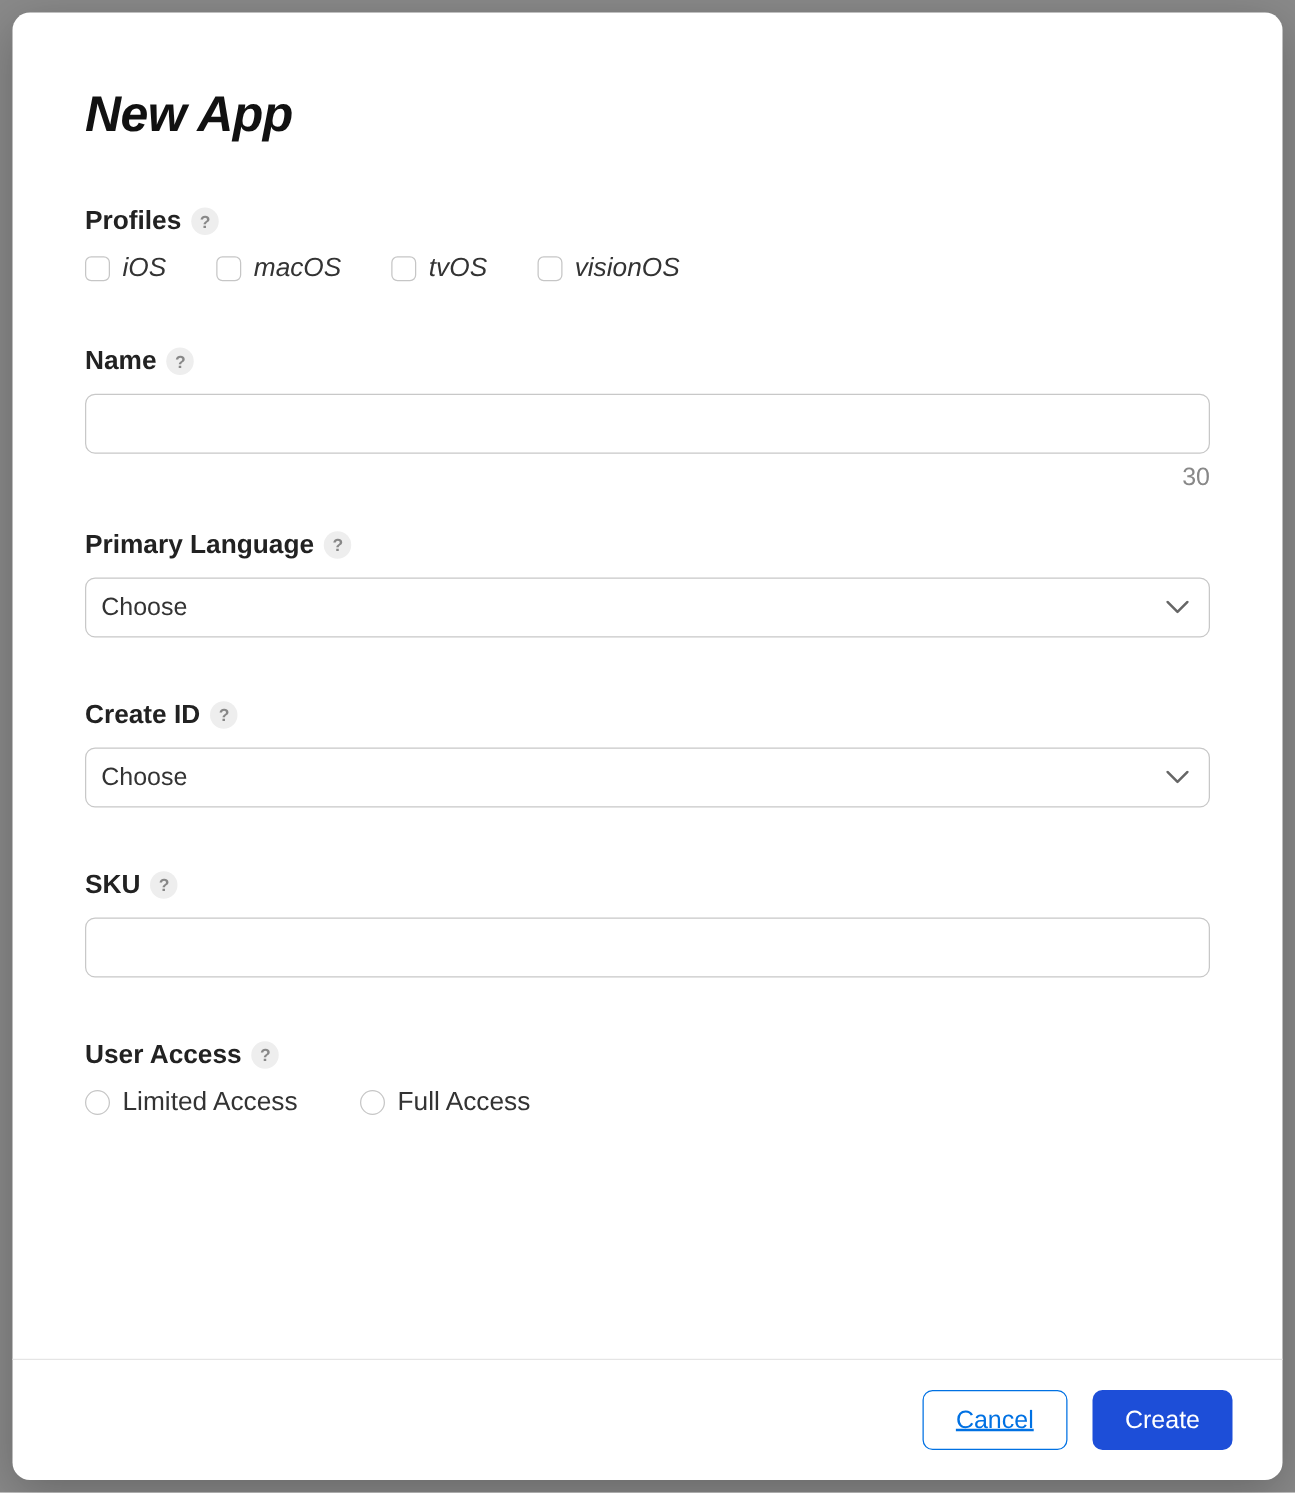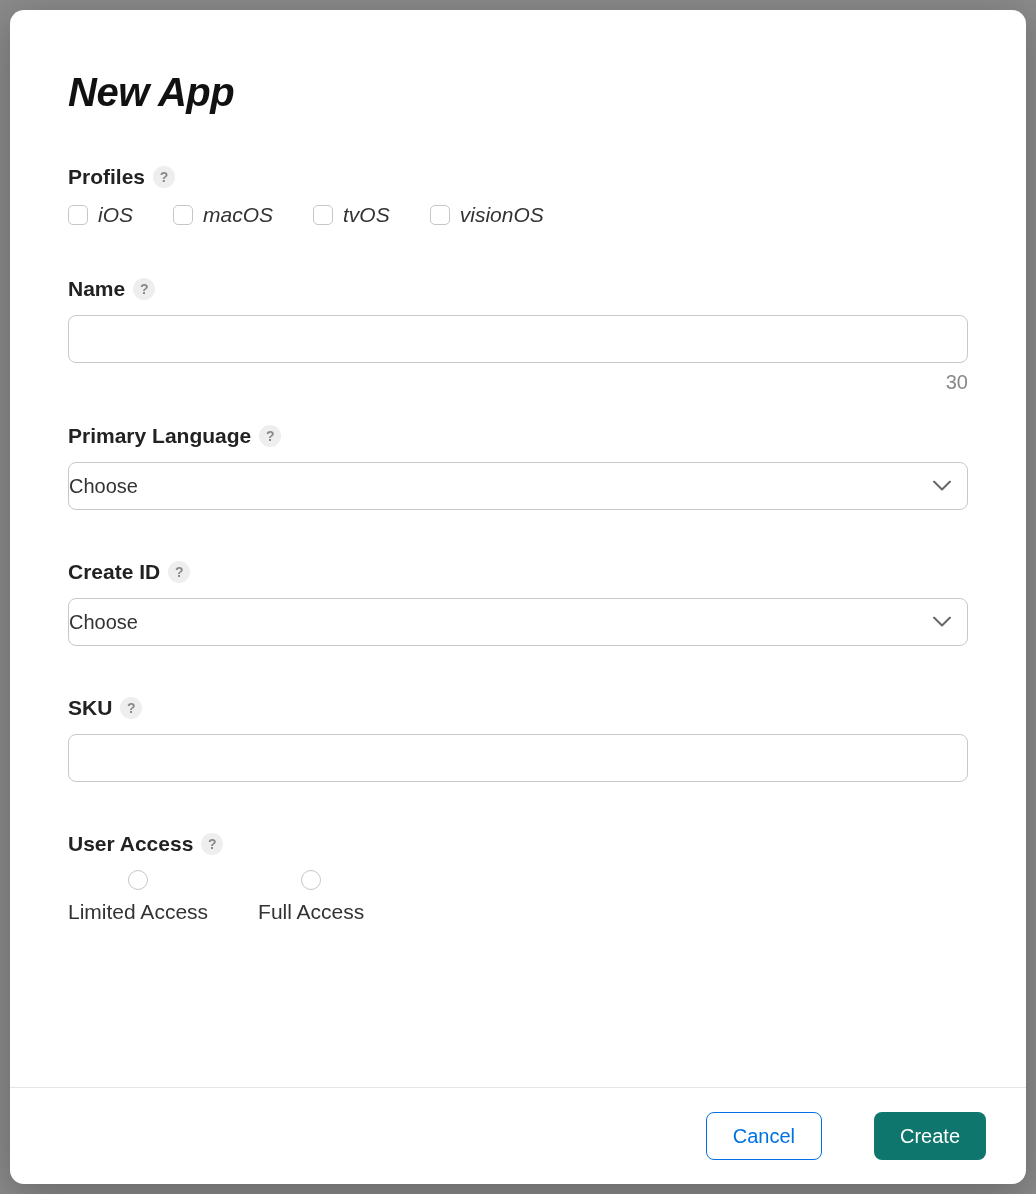--- a/index.html
+++ b/index.html
@@ -83,21 +83,21 @@
       border-radius: 5px;
       background: #fff;
     }
     .text-input, .select-wrap {
       width: 100%;
       height: 48px;
       border: 1px solid #c8c8c8;
       border-radius: 8px;
       background: #fff;
       font-size: 20px;
-      padding: 0 0;
+      padding: 0 12px;
       color: #333;
       font-family: inherit;
     }
     .counter {
       text-align: right;
       font-size: 20px;
       color: #888;
       margin-top: 8px;
     }
     .select-wrap {
@@ -131,21 +131,20 @@
       gap: 50px;
       flex-wrap: wrap;
     }
     .radio-item {
       display: flex;
       align-items: center;
       gap: 10px;
       font-size: 21px;
       color: #333;
       cursor: pointer;
-      flex-direction: column;
     }
     .radio-dot {
       width: 20px;
       height: 20px;
       border: 1.5px solid #c6c6c6;
       border-radius: 50%;
       background: #fff;
     }
     .footer {
       border-top: 1px solid #e5e5e5;
@@ -162,26 +161,26 @@
       font-weight: 500;
       cursor: pointer;
       font-family: inherit;
       display: flex;
       align-items: center;
     }
     .btn-cancel {
       background: #fff;
       border: 1.5px solid #0071e3;
       color: #0071e3;
+      text-decoration: underline;
     }
     .btn-create {
-      background: #0f766e;
+      background: #1d4ed8;
       border: none;
       color: #fff;
-      margin-left: 32px;
     }
     .mb-name { margin-bottom: 30px; }
   </style>
 </head>
 <body>
 
 <div class="modal">
   <div class="content">
 
     <h1 class="title">New App</h1>

